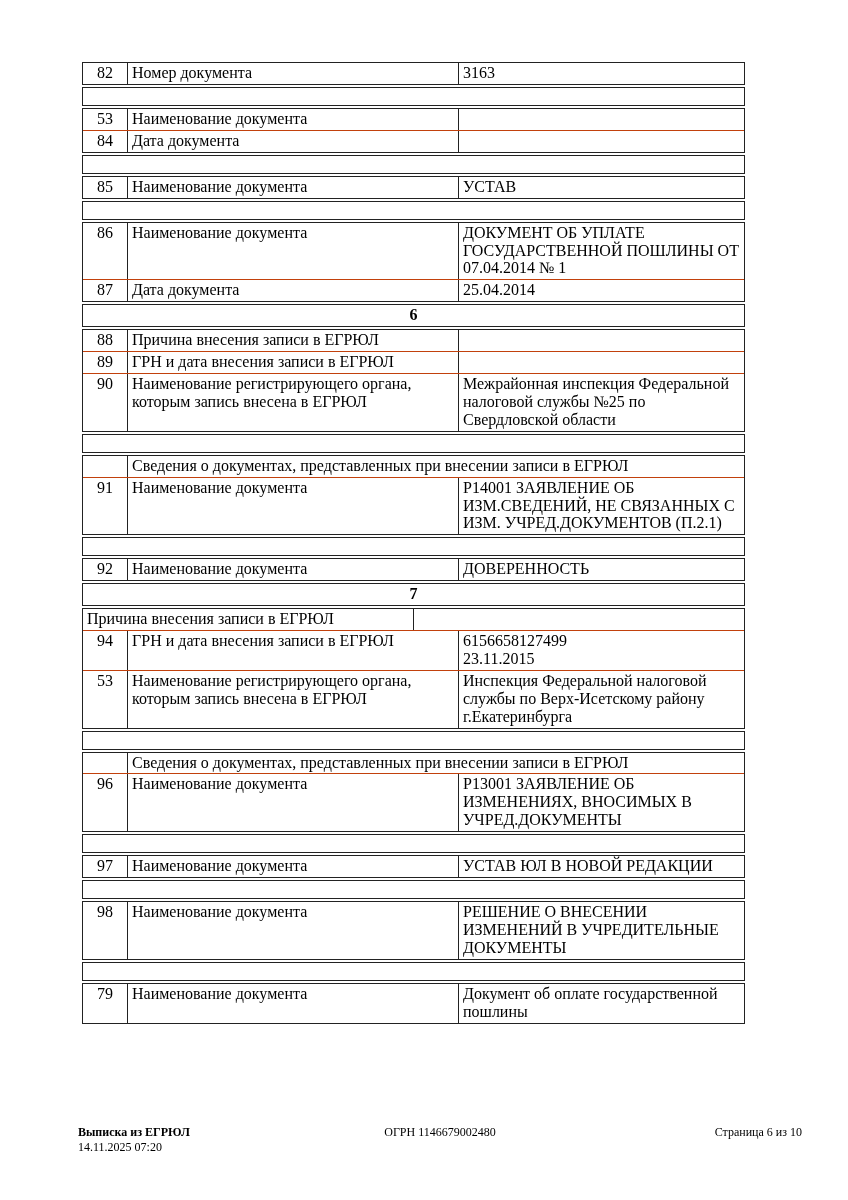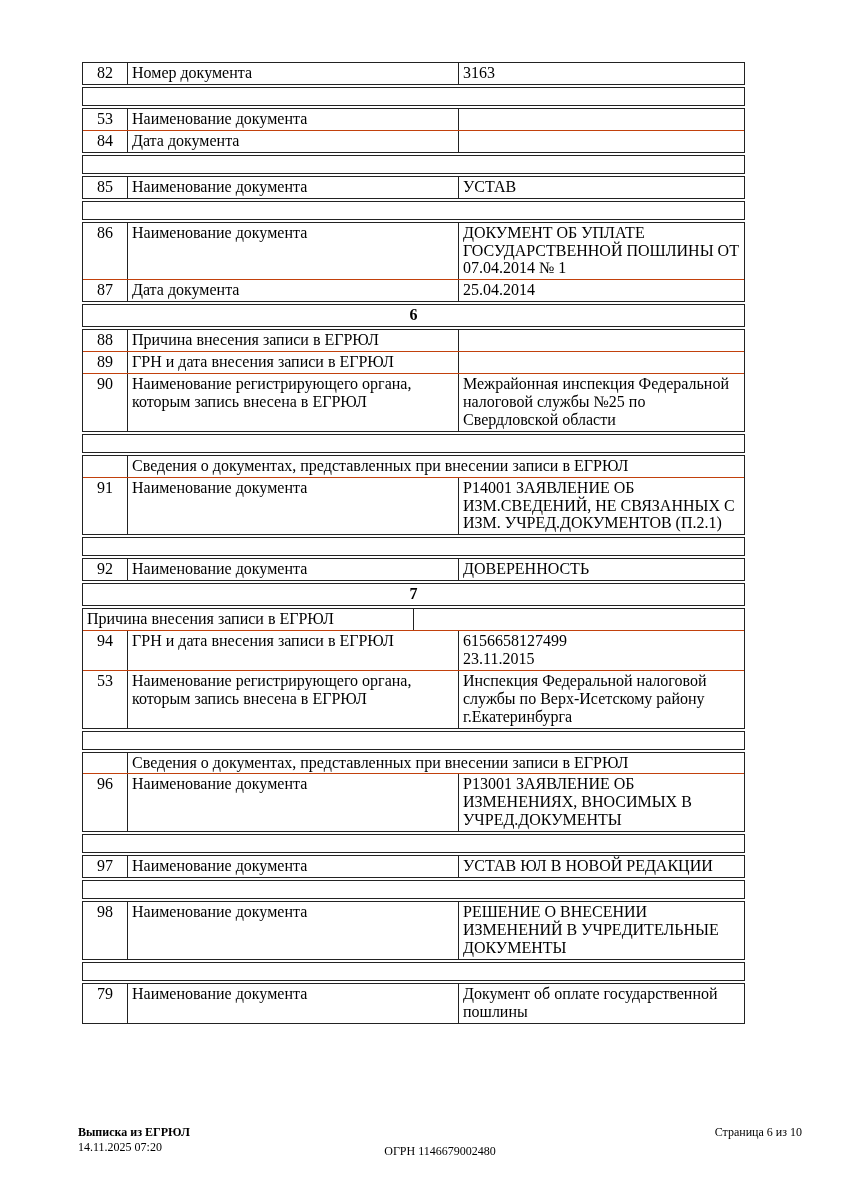--- a/index.html
+++ b/index.html
@@ -35,21 +35,21 @@
     border:1px solid #222; margin-bottom:2px; text-align:center;
     font-weight:bold; padding:1px 0 2px 0;
   }
   .page-footer{
     position:absolute; left:78px; right:46px; top:1125px;
     display:flex; align-items:flex-start;
     font-size:12px; line-height:1.25;
   }
   .footer-col{ flex:1 1 0; }
   .footer-left{ text-align:left; }
-  .footer-center{ text-align:center;margin-top:19px; }
+  .footer-center{ text-align:center; }
   .footer-right{ text-align:right; }
   .footer-title{ font-weight:bold; }
 </style>
 </head>
 <body>
 
 <div class="doc-table" id="doc-table">
     <div class="block">
       <div class="trow">
         <div class="cell cell-num">82</div>

